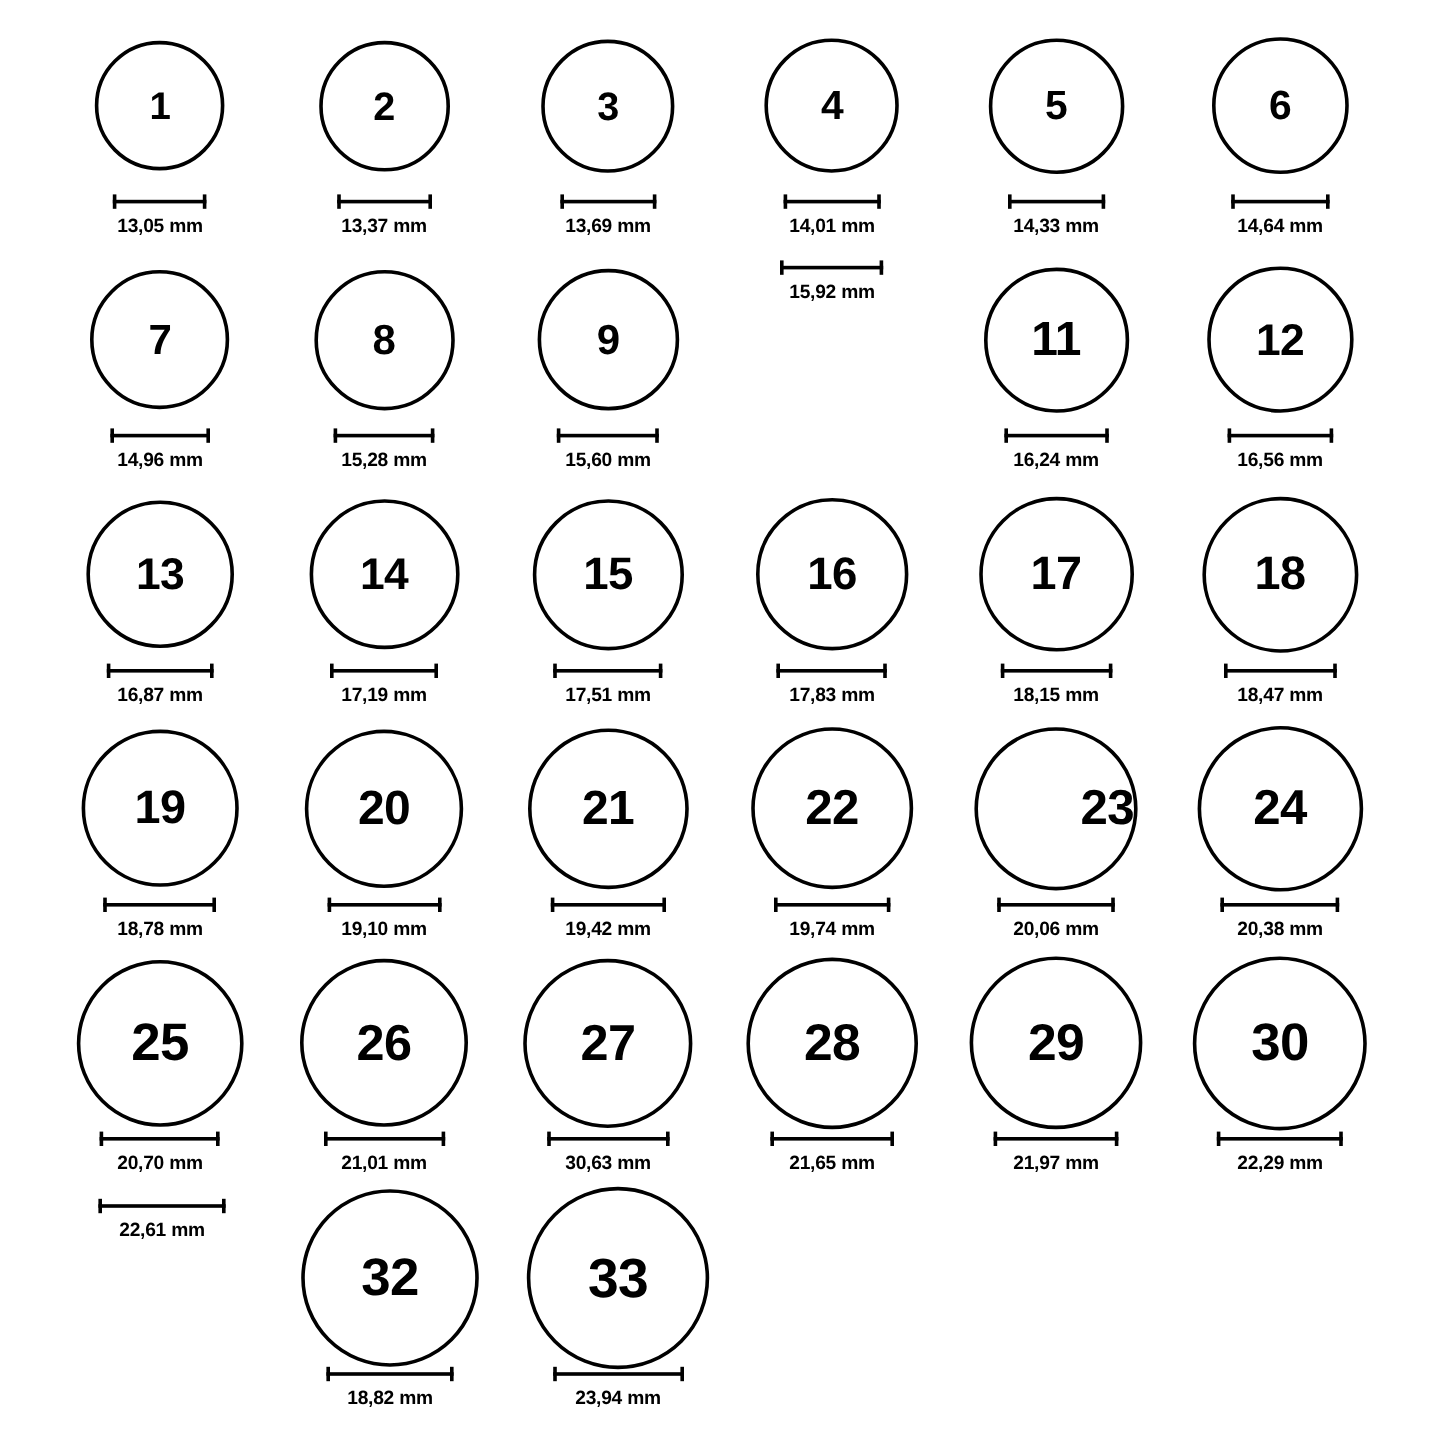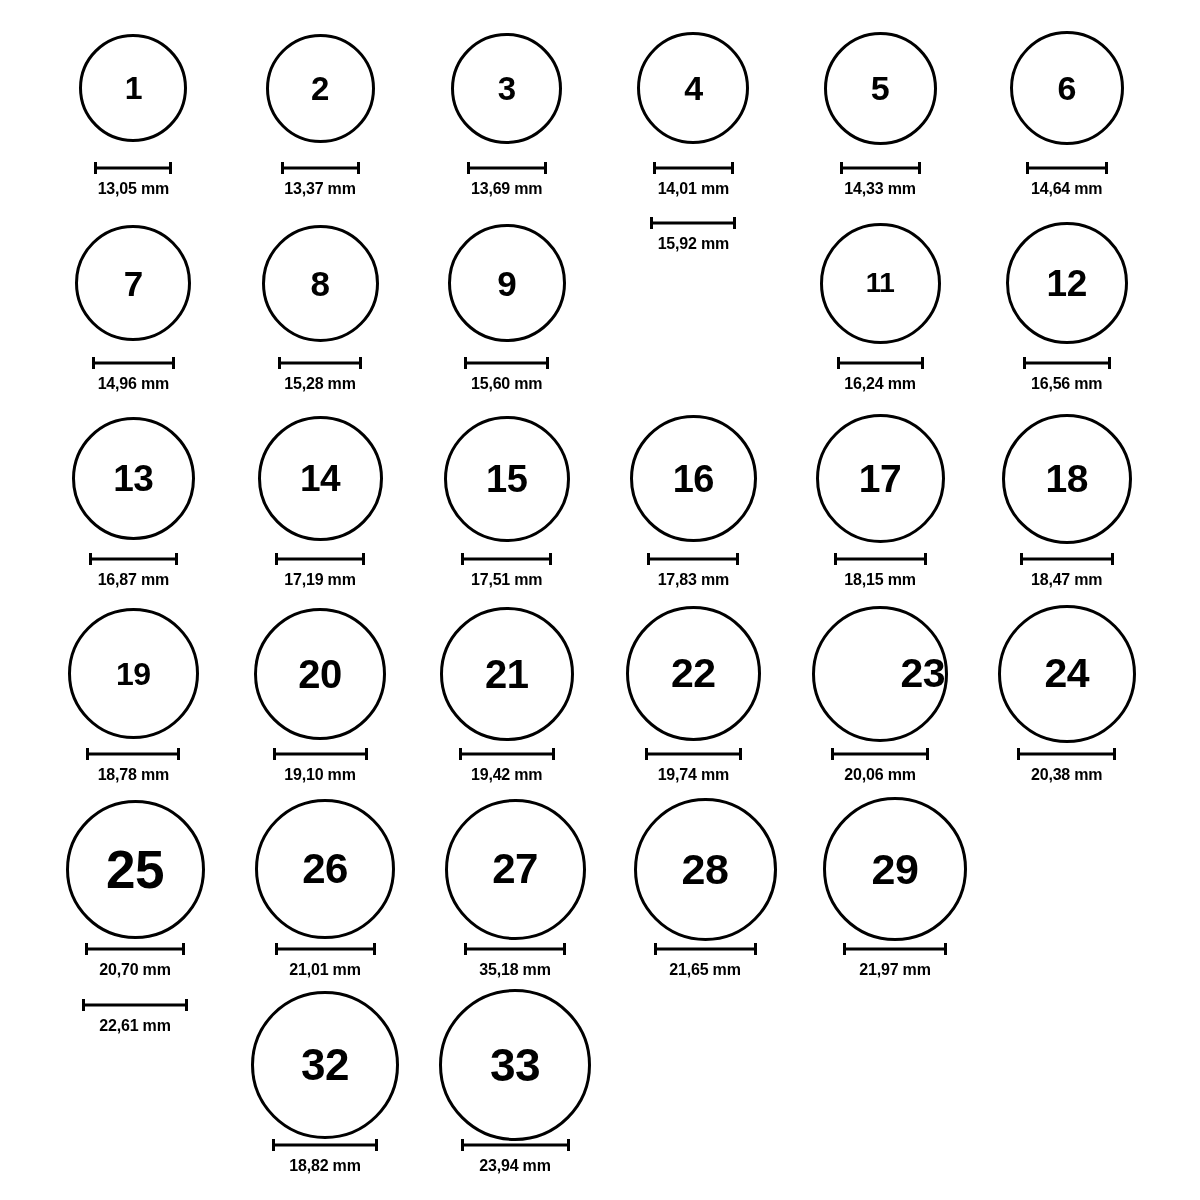--- a/index.html
+++ b/index.html
@@ -255,21 +255,21 @@
             <div class="dim-line"></div>
             <div class="dim-tick left"></div>
             <div class="dim-tick right"></div>
           </div>
           <div class="mm-label">15,92 mm</div>
         </div>
       </div>
       <div class="cell">
         <div class="circle-wrap">
           <div class="circle" style="width: 121px; height: 121px;">
-            <span class="size-num" style="font-size: 28px;">11</span>
+            <span class="size-num" style="font-size: 40px;">11</span>
           </div>
         </div>
         <div class="measure">
           <div class="dim-bar" style="width: 87px;">
             <div class="dim-line"></div>
             <div class="dim-tick left"></div>
             <div class="dim-tick right"></div>
           </div>
           <div class="mm-label">16,24 mm</div>
         </div>
@@ -379,21 +379,21 @@
             <div class="dim-tick right"></div>
           </div>
           <div class="mm-label">18,47 mm</div>
         </div>
       </div>
     </div>
     <div class="row">
       <div class="cell">
         <div class="circle-wrap">
           <div class="circle" style="width: 131px; height: 131px;">
-            <span class="size-num" style="font-size: 32px;">19</span>
+            <span class="size-num" style="font-size: 39px;">19</span>
           </div>
         </div>
         <div class="measure">
           <div class="dim-bar" style="width: 94px;">
             <div class="dim-line"></div>
             <div class="dim-tick left"></div>
             <div class="dim-tick right"></div>
           </div>
           <div class="mm-label">18,78 mm</div>
         </div>
@@ -471,21 +471,21 @@
             <div class="dim-tick right"></div>
           </div>
           <div class="mm-label">20,38 mm</div>
         </div>
       </div>
     </div>
     <div class="row">
       <div class="cell">
         <div class="circle-wrap">
           <div class="circle" style="width: 139px; height: 139px;">
-            <span class="size-num" style="font-size: 53px;">25</span>
+            <span class="size-num" style="font-size: 44px;">25</span>
           </div>
         </div>
         <div class="measure">
           <div class="dim-bar" style="width: 100px;">
             <div class="dim-line"></div>
             <div class="dim-tick left"></div>
             <div class="dim-tick right"></div>
           </div>
           <div class="mm-label">20,70 mm</div>
         </div>
@@ -510,21 +510,21 @@
           <div class="circle" style="width: 141px; height: 141px;">
             <span class="size-num" style="font-size: 42px;">27</span>
           </div>
         </div>
         <div class="measure">
           <div class="dim-bar" style="width: 102px;">
             <div class="dim-line"></div>
             <div class="dim-tick left"></div>
             <div class="dim-tick right"></div>
           </div>
-          <div class="mm-label">35,18 mm</div>
+          <div class="mm-label">30,63 mm</div>
         </div>
       </div>
       <div class="cell">
         <div class="circle-wrap">
           <div class="circle" style="width: 143px; height: 143px;">
             <span class="size-num" style="font-size: 43px;">28</span>
           </div>
         </div>
         <div class="measure">
           <div class="dim-bar" style="width: 103px;">
@@ -543,20 +543,35 @@
         </div>
         <div class="measure">
           <div class="dim-bar" style="width: 104px;">
             <div class="dim-line"></div>
             <div class="dim-tick left"></div>
             <div class="dim-tick right"></div>
           </div>
           <div class="mm-label">21,97 mm</div>
         </div>
       </div>
+      <div class="cell">
+        <div class="circle-wrap">
+          <div class="circle" style="width: 145px; height: 145px;">
+            <span class="size-num" style="font-size: 44px;">30</span>
+          </div>
+        </div>
+        <div class="measure">
+          <div class="dim-bar" style="width: 105px;">
+            <div class="dim-line"></div>
+            <div class="dim-tick left"></div>
+            <div class="dim-tick right"></div>
+          </div>
+          <div class="mm-label">22,29 mm</div>
+        </div>
+      </div>
     </div>
     <div class="row">
       <div class="cell">
         <div class="measure">
           <div class="dim-bar" style="width: 106px;">
             <div class="dim-line"></div>
             <div class="dim-tick left"></div>
             <div class="dim-tick right"></div>
           </div>
           <div class="mm-label">22,61 mm</div>

